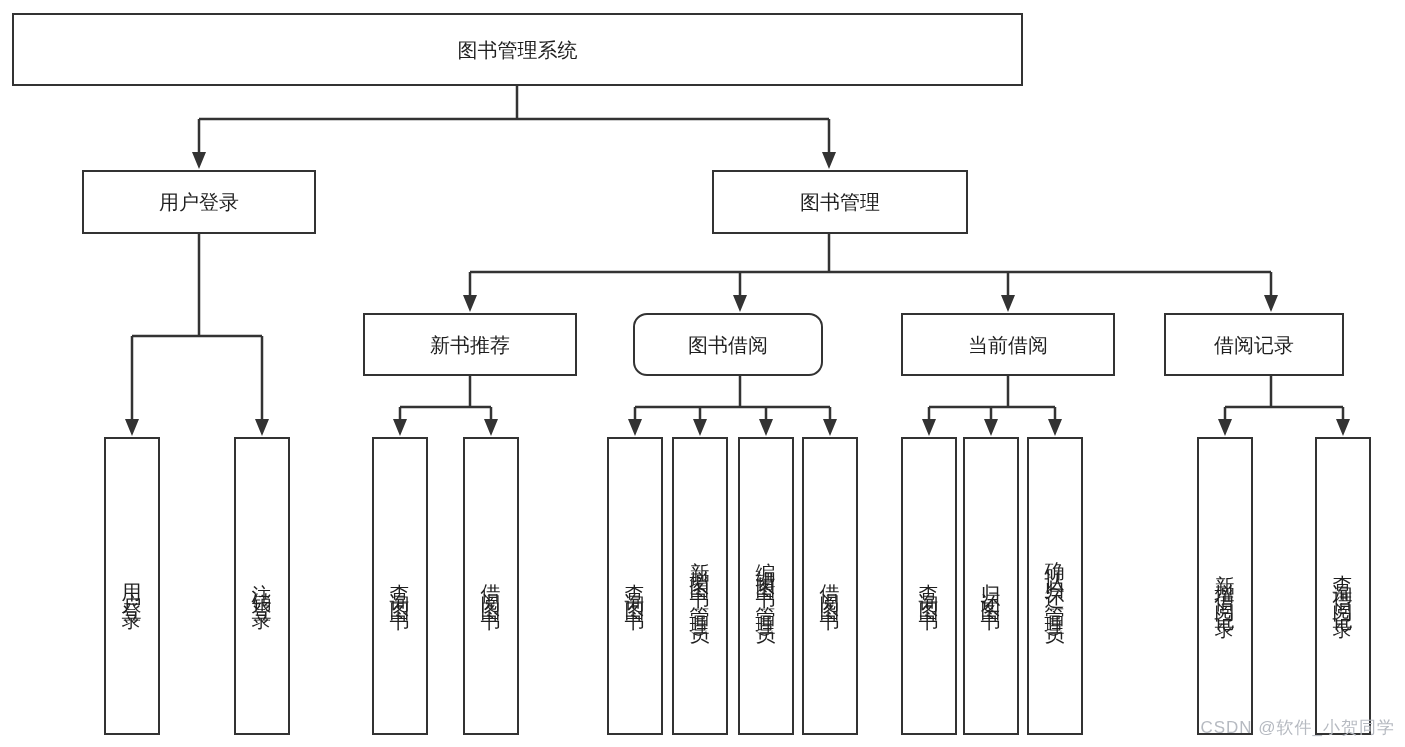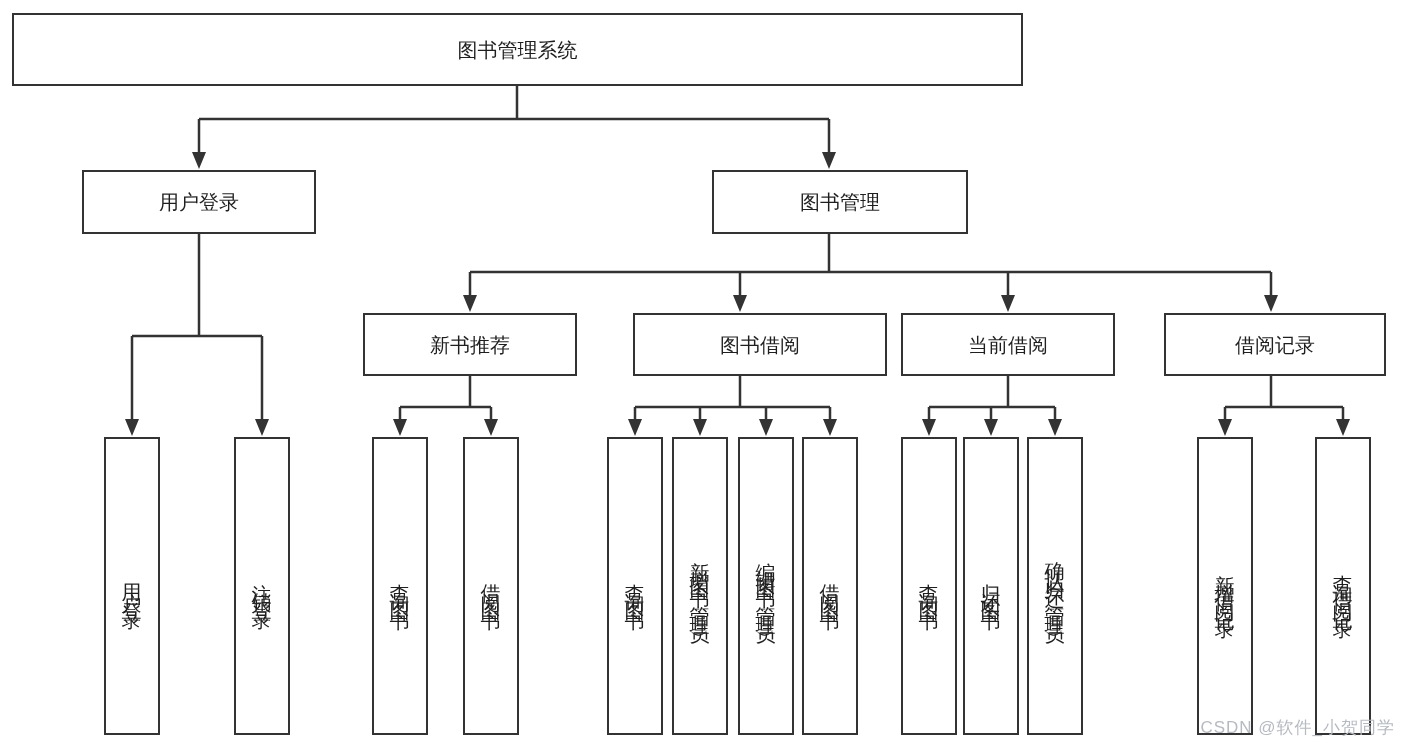--- a/index.html
+++ b/index.html
@@ -80,27 +80,27 @@
   <div class="box" style="left:82px; top:170px; width:234px; height:64px;">
     <span>用户登录</span>
   </div>
   <div class="box" style="left:712px; top:170px; width:256px; height:64px;">
     <span>图书管理</span>
   </div>
 
   <div class="box" style="left:363px; top:313px; width:214px; height:63px;">
     <span>新书推荐</span>
   </div>
-  <div class="box" style="left:633px; top:313px; width:254px; height:63px;">
+  <div class="box" style="left:633px; top:313px; width:190px; height:63px;border-radius:14px;">
     <span>图书借阅</span>
   </div>
   <div class="box" style="left:901px; top:313px; width:214px; height:63px;text-align:right;">
     <span>当前借阅</span>
   </div>
-  <div class="box" style="left:1164px; top:313px; width:222px; height:63px;">
+  <div class="box" style="left:1164px; top:313px; width:180px; height:63px;">
     <span>借阅记录</span>
   </div>
 
   <div class="box vert" style="left:104px; top:437px; width:56px; height:298px;">
     <span>用户登录</span>
   </div>
   <div class="box vert" style="left:234px; top:437px; width:56px; height:298px;">
     <span>注销登录</span>
   </div>
 

